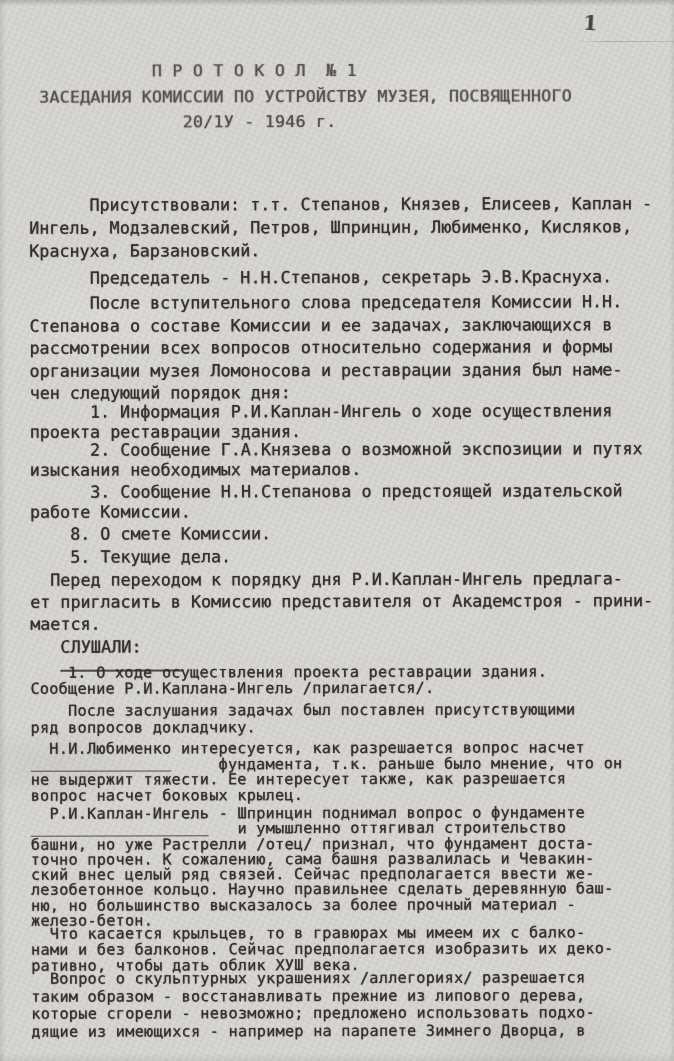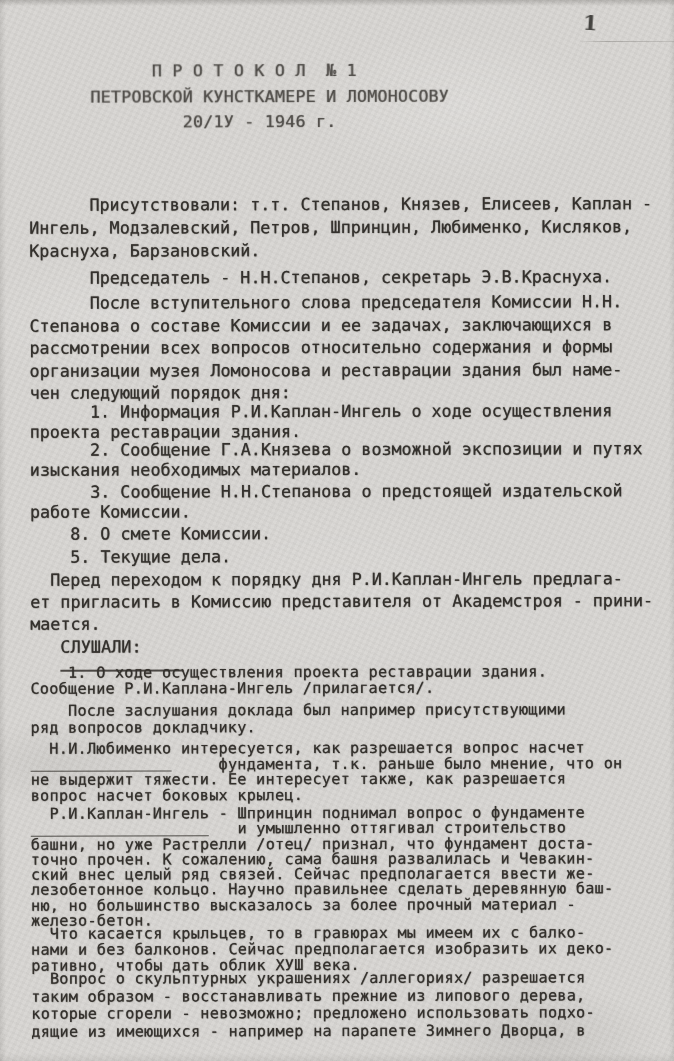--- a/index.html
+++ b/index.html
@@ -54,21 +54,21 @@
 
 <div class="page">
   <div class="grain"></div>
   <div class="pg-num">1</div>
   <div class="scratch"></div>
 
   <div class="doc">
 
     <div class="blk title" style="top:58px;line-height:25.5px">
       <div class="ln">            П Р О Т О К О Л  № 1</div>
-      <div class="ln">      ПЕТРОВСКОЙ КУНСТКАМЕРЕ И ЛОМОНОСОВУ</div>
+      <div class="ln"> ЗАСЕДАНИЯ КОМИССИИ ПО УСТРОЙСТВУ МУЗЕЯ, ПОСВЯЩЕННОГО</div>
       <div class="ln">               20/1У - 1946 г.</div>
     </div>
 
     <div class="blk z1" style="top:193px;line-height:23px">
         <div class="ln">      Присутствовали: т.т. Степанов, Князев, Елисеев, Каплан -</div>
         <div class="ln">Ингель, Модзалевский, Петров, Шпринцин, Любименко, Кисляков,</div>
         <div class="ln">Краснуха, Барзановский.</div>
       </div>
     <div class="blk z1" style="top:266px;line-height:23px">
         <div class="ln">      Председатель - Н.Н.Степанов, секретарь Э.В.Краснуха.</div>
@@ -104,21 +104,21 @@
         <div class="ln">мается.</div>
       </div>
     <div class="blk z1 heading" style="top:636px;left:60px;line-height:20px">
         <div class="ln"><span class="u">СЛУШАЛИ:</span></div>
       </div>
     <div class="blk z2" style="top:664px;line-height:16px">
         <div class="ln">    1. О ходе осуществления проекта реставрации здания.</div>
         <div class="ln">Сообщение Р.И.Каплана-Ингель /прилагается/.</div>
       </div>
     <div class="blk z2" style="top:702px;line-height:16.5px">
-        <div class="ln">    После заслушания доклада был например присутствующими</div>
+        <div class="ln">    После заслушания задачах был поставлен присутствующими</div>
         <div class="ln">ряд вопросов докладчику.</div>
       </div>
     <div class="blk z2" style="top:741px;line-height:15.6px">
         <div class="ln"><span class="u">  Н.И.Любименко</span><span> интересуется, как разрешается вопрос насчет</span></div>
         <div class="ln">                    фундамента, т.к. раньше было мнение, что он</div>
         <div class="ln">не выдержит тяжести. Ее интересует также, как разрешается</div>
         <div class="ln">вопрос насчет боковых крылец.</div>
       </div>
     <div class="blk z2" style="top:806px;line-height:15.3px">
         <div class="ln"><span class="u">  Р.И.Каплан-Ингель</span><span> - Шпринцин поднимал вопрос о фундаменте</span></div>

